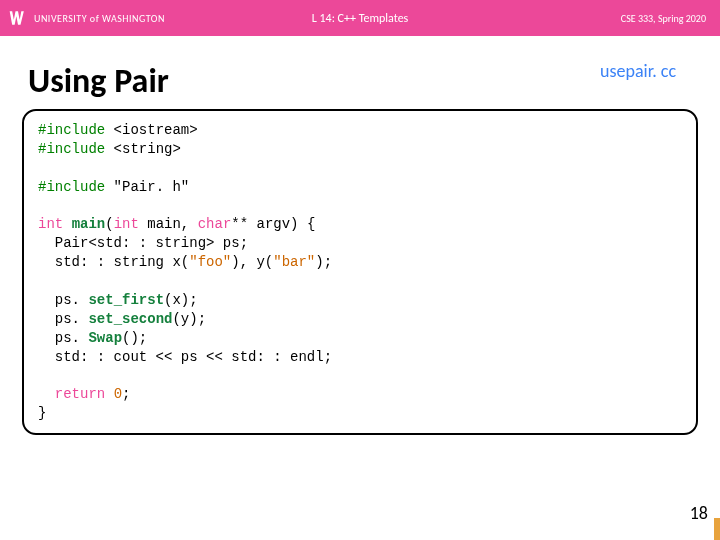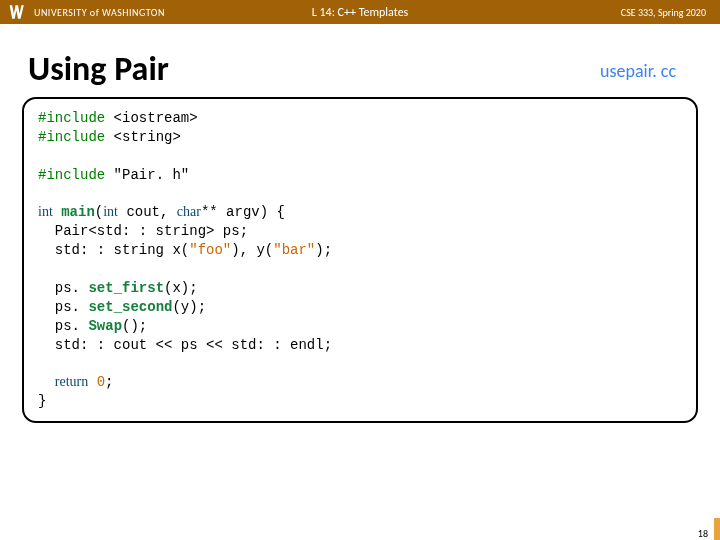--- a/index.html
+++ b/index.html
@@ -5,22 +5,22 @@
   * { margin: 0; padding: 0; box-sizing: border-box; }
   body {
     width: 720px;
     height: 540px;
     background: #fff;
     font-family: Calibri, Arial, sans-serif;
     position: relative;
     overflow: hidden;
   }
   .header {
-    background: #a16207;
-    height: 24px;
+    background: #ec4899;
+    height: 36px;
     display: flex;
     align-items: center;
     color: #fff;
     font-size: 11px;
     position: relative;
   }
   .logo-w {
     width: 24px;
     height: 24px;
     margin-left: 6px;
@@ -64,30 +64,30 @@
     padding: 10px 14px;
     font-family: "Courier New", monospace;
     font-size: 14px;
     line-height: 1.35;
     background: #fff;
   }
   .codebox pre {
     font-family: inherit;
     white-space: pre;
   }
-  .kw-blue { color: #0c4a6e; font-family: Liberation Serif, serif; }
+  .kw-blue { color: #ec4899; }
   .kw-green { color: #008000; }
   .str { color: #cc6600; }
   .num { color: #cc6600; }
   .fn { color: #15803d; font-weight: bold; }
   .pagenum {
     position: absolute;
     right: 12px;
-    bottom: 0;
-    font-size: 10px;
+    bottom: 16px;
+    font-size: 18px;
     color: #000;
   }
   .accent {
     position: absolute;
     right: 0;
     bottom: 0;
     width: 6px;
     height: 22px;
     background: #e8a33d;
   }
@@ -108,21 +108,21 @@
 
 <div class="title">Using Pair</div>
 <div class="filename">usepair. cc</div>
 
 <div class="codebox">
 <pre><span class="kw-green">#include</span><span> &lt;iostream&gt;</span>
 <span class="kw-green">#include</span><span> &lt;string&gt;</span>
 
 <span class="kw-green">#include</span><span> "Pair. h"</span>
 
-<span class="kw-blue">int</span><span> </span><span class="fn">main</span><span>(</span><span class="kw-blue">int</span><span> cout, </span><span class="kw-blue">char</span><span>** argv) {</span>
+<span class="kw-blue">int</span><span> </span><span class="fn">main</span><span>(</span><span class="kw-blue">int</span><span> main, </span><span class="kw-blue">char</span><span>** argv) {</span>
 <span>  Pair&lt;std: : string&gt; ps;</span>
 <span>  std: : string x(</span><span class="str">"foo"</span><span>), y(</span><span class="str">"bar"</span><span>);</span>
 
 <span>  ps. </span><span class="fn">set_first</span><span>(x);</span>
 <span>  ps. </span><span class="fn">set_second</span><span>(y);</span>
 <span>  ps. </span><span class="fn">Swap</span><span>();</span>
 <span>  std: : cout &lt;&lt; ps &lt;&lt; std: : endl;</span>
 
 <span>  </span><span class="kw-blue">return</span><span> </span><span class="num">0</span><span>;</span>
 <span>}</span></pre>

